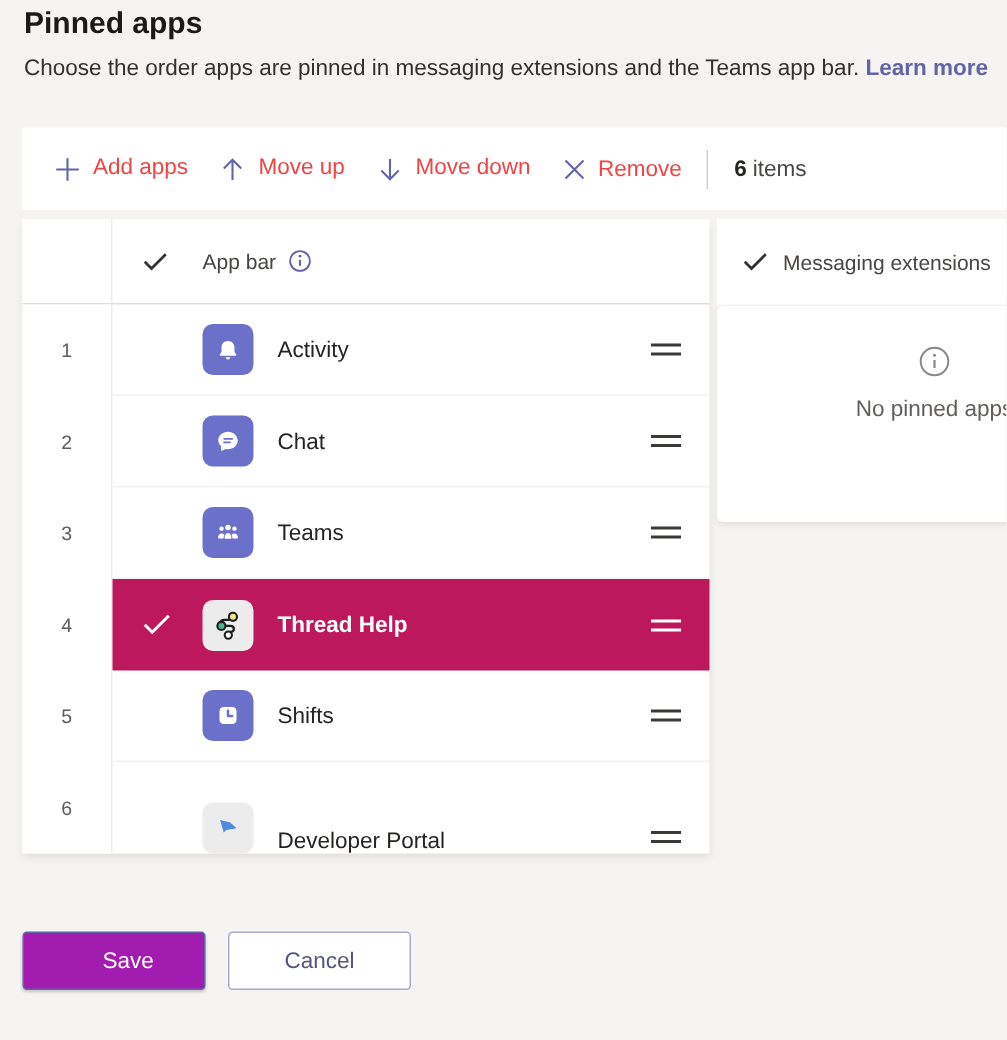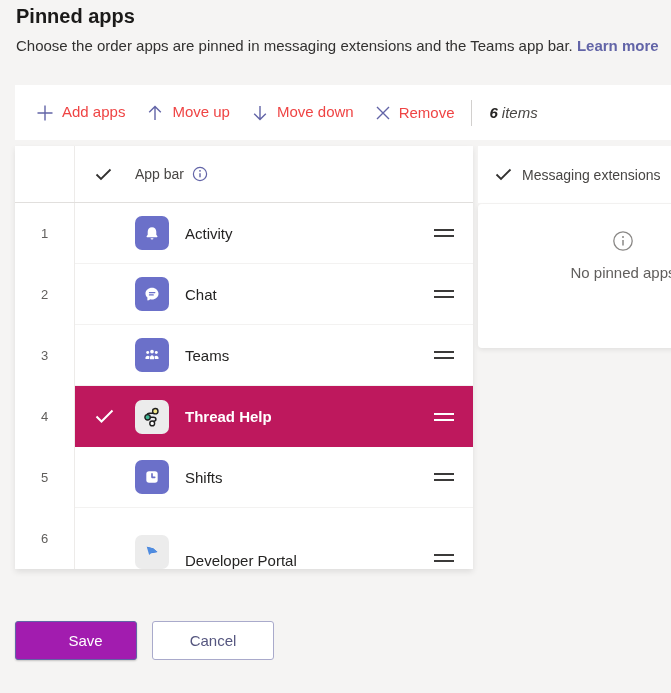--- a/index.html
+++ b/index.html
@@ -12,21 +12,21 @@
   .page-subtitle { position:absolute; left:16px; top:37px; width:655px; font-size:15px; color:#323130;
                    white-space:nowrap; overflow:hidden; }
   .learn-link { color:#6264a7; cursor:pointer;font-weight:bold; }
 
   
   .toolbar { position:absolute; left:15px; top:85px; width:656px; height:55px; background:#ffffff;
              display:flex; align-items:center; padding:0 10px; }
   .tb-btn { display:flex; align-items:flex-start; gap:7px; font-size:15px; color:#ef4444;
             padding:6px 10px; cursor:pointer; white-space:nowrap; }
   .tb-sep { width:1px; height:26px; background:#d2d0ce; margin:0 10px 0 6px; }
-  .tb-count { font-size:15px; color:#484644; margin-left:8px;font-style:italic; }
+  .tb-count { font-size:15px; color:#484644; margin-left:8px; }
   .tb-count b { color:#252423; font-weight:700; margin-right:4px; }
 
   
   .table { position:absolute; left:15px; top:146px; width:458px; background:#ffffff;
            box-shadow:0 3px 6px rgba(0,0,0,.09); }
   .thead { display:flex; height:57px; border-bottom:1px solid #e1dfdd; }
   .numcell { width:60px; flex:0 0 60px; border-right:1px solid #edebe9; display:flex;
              align-items:center; justify-content:center; font-size:13px; color:#605e5c; background:#fff; }
   .thead .rowcontent { border-bottom:none; }
   .rowcontent { flex:1; display:flex; align-items:center; padding-left:20px; min-width:0; }

